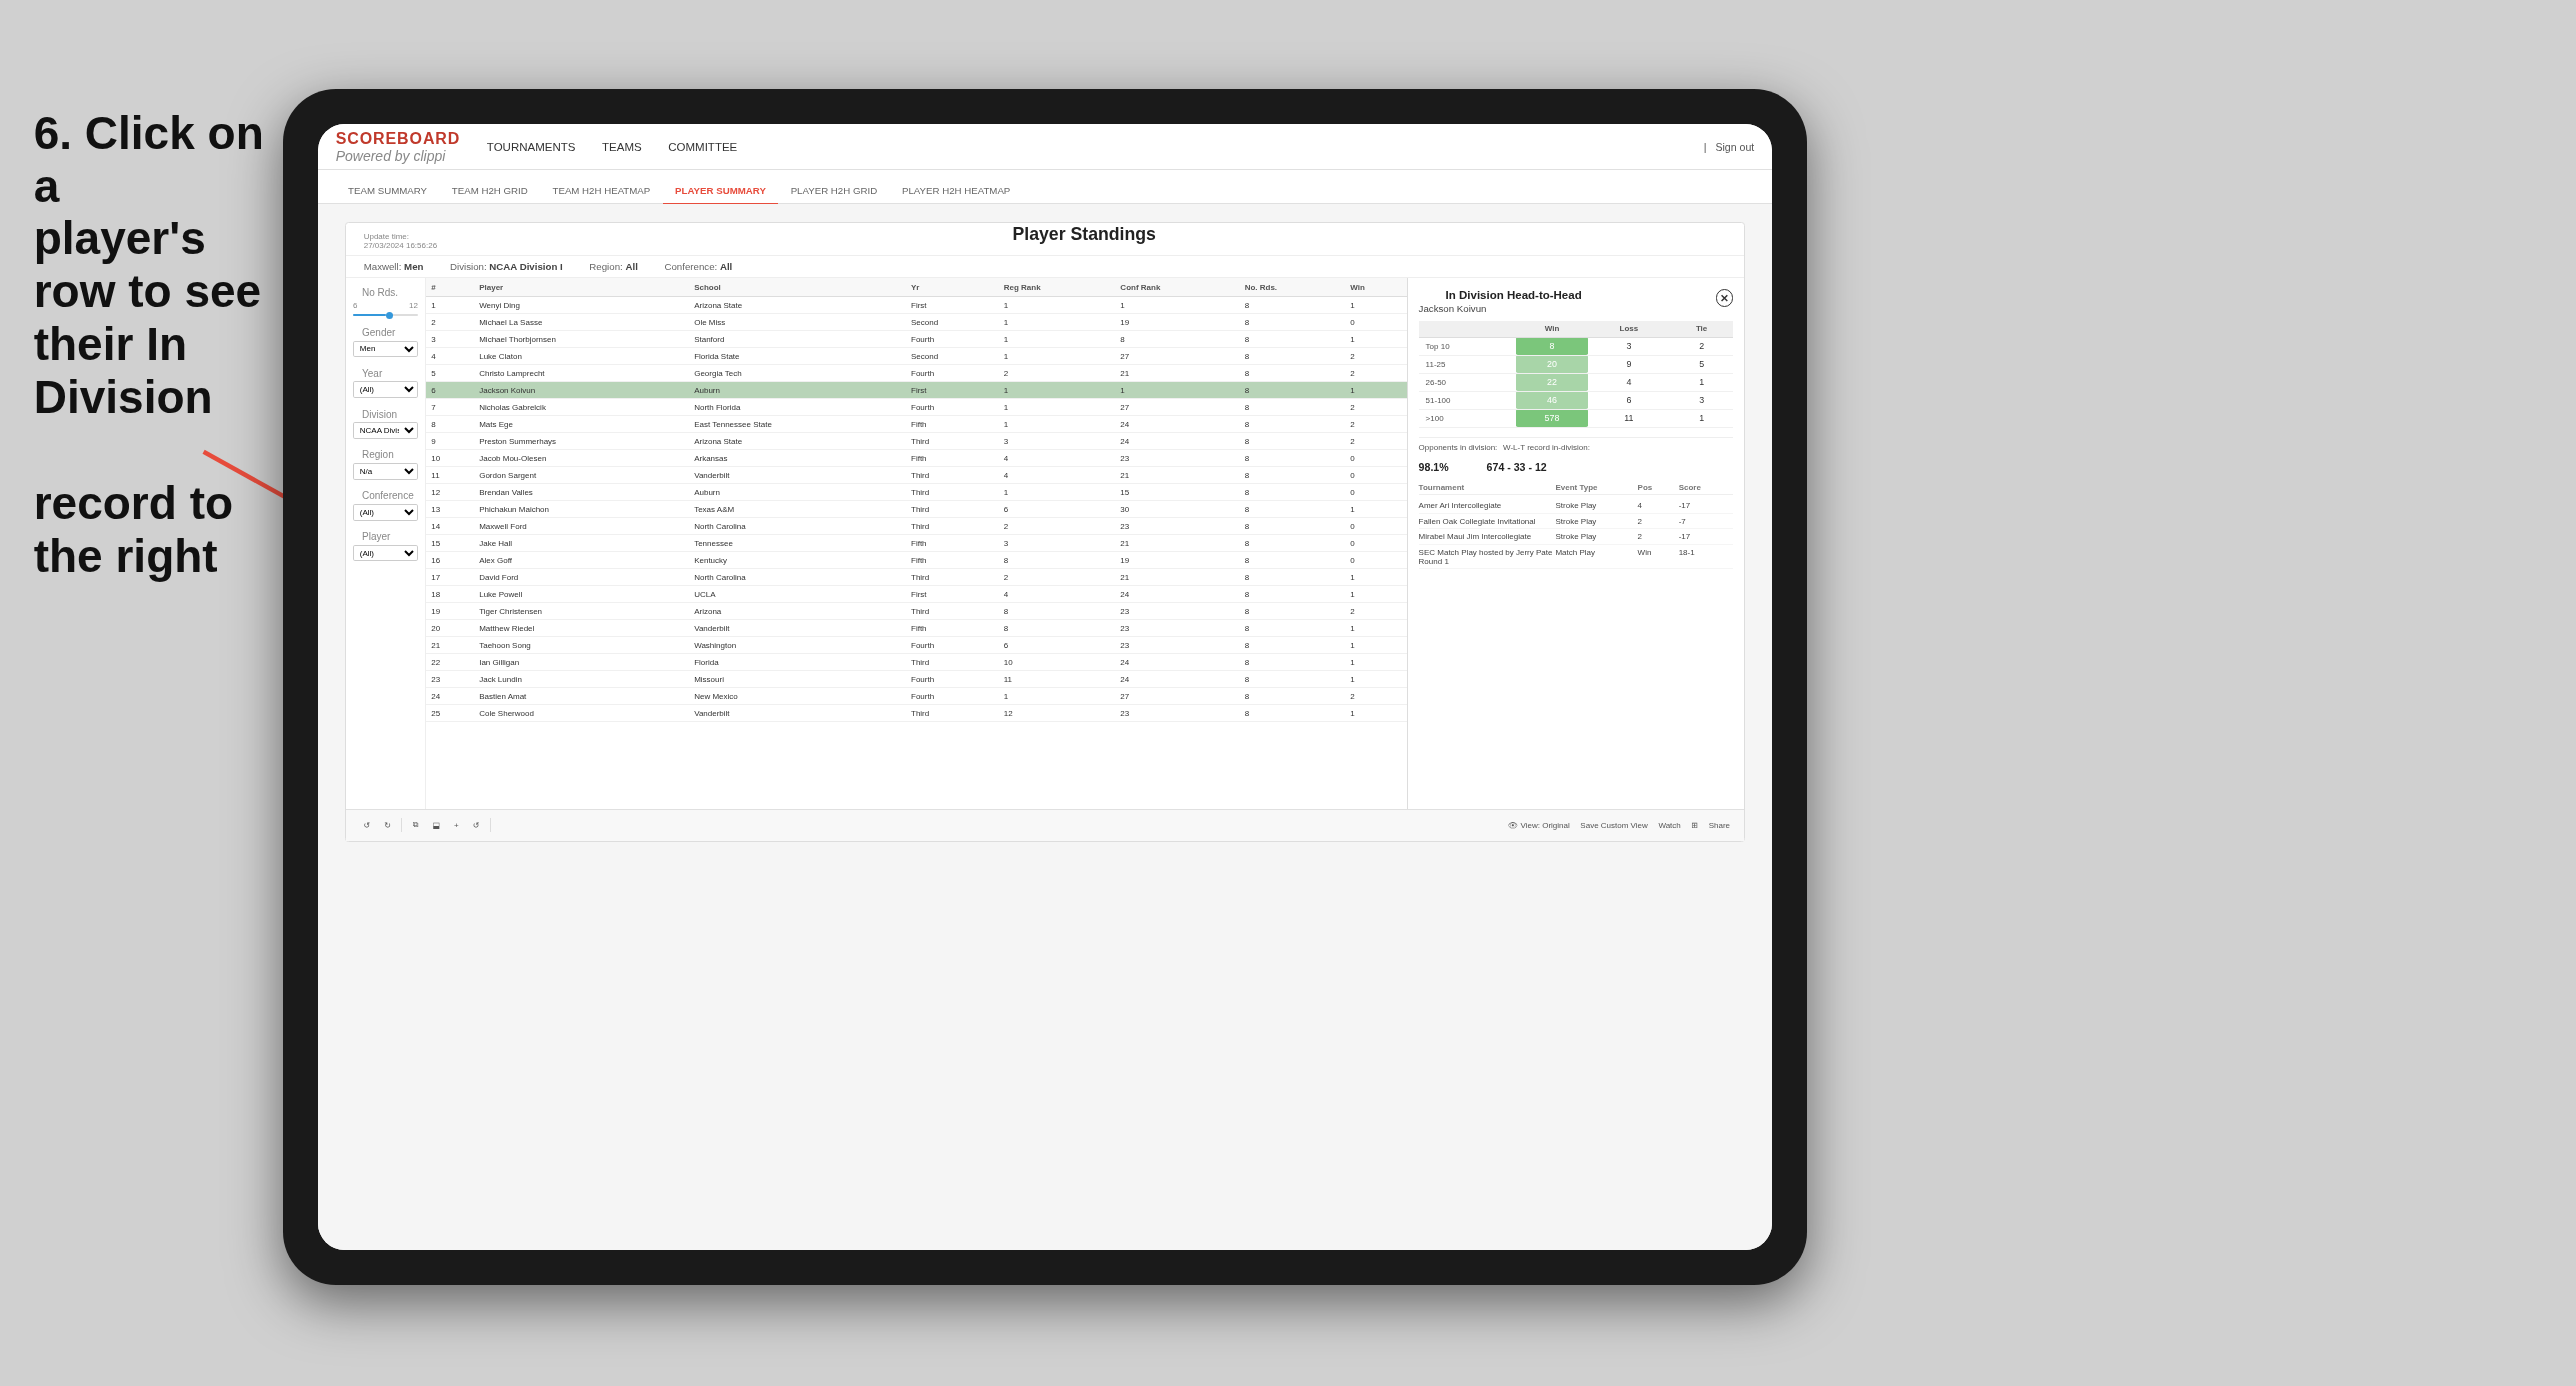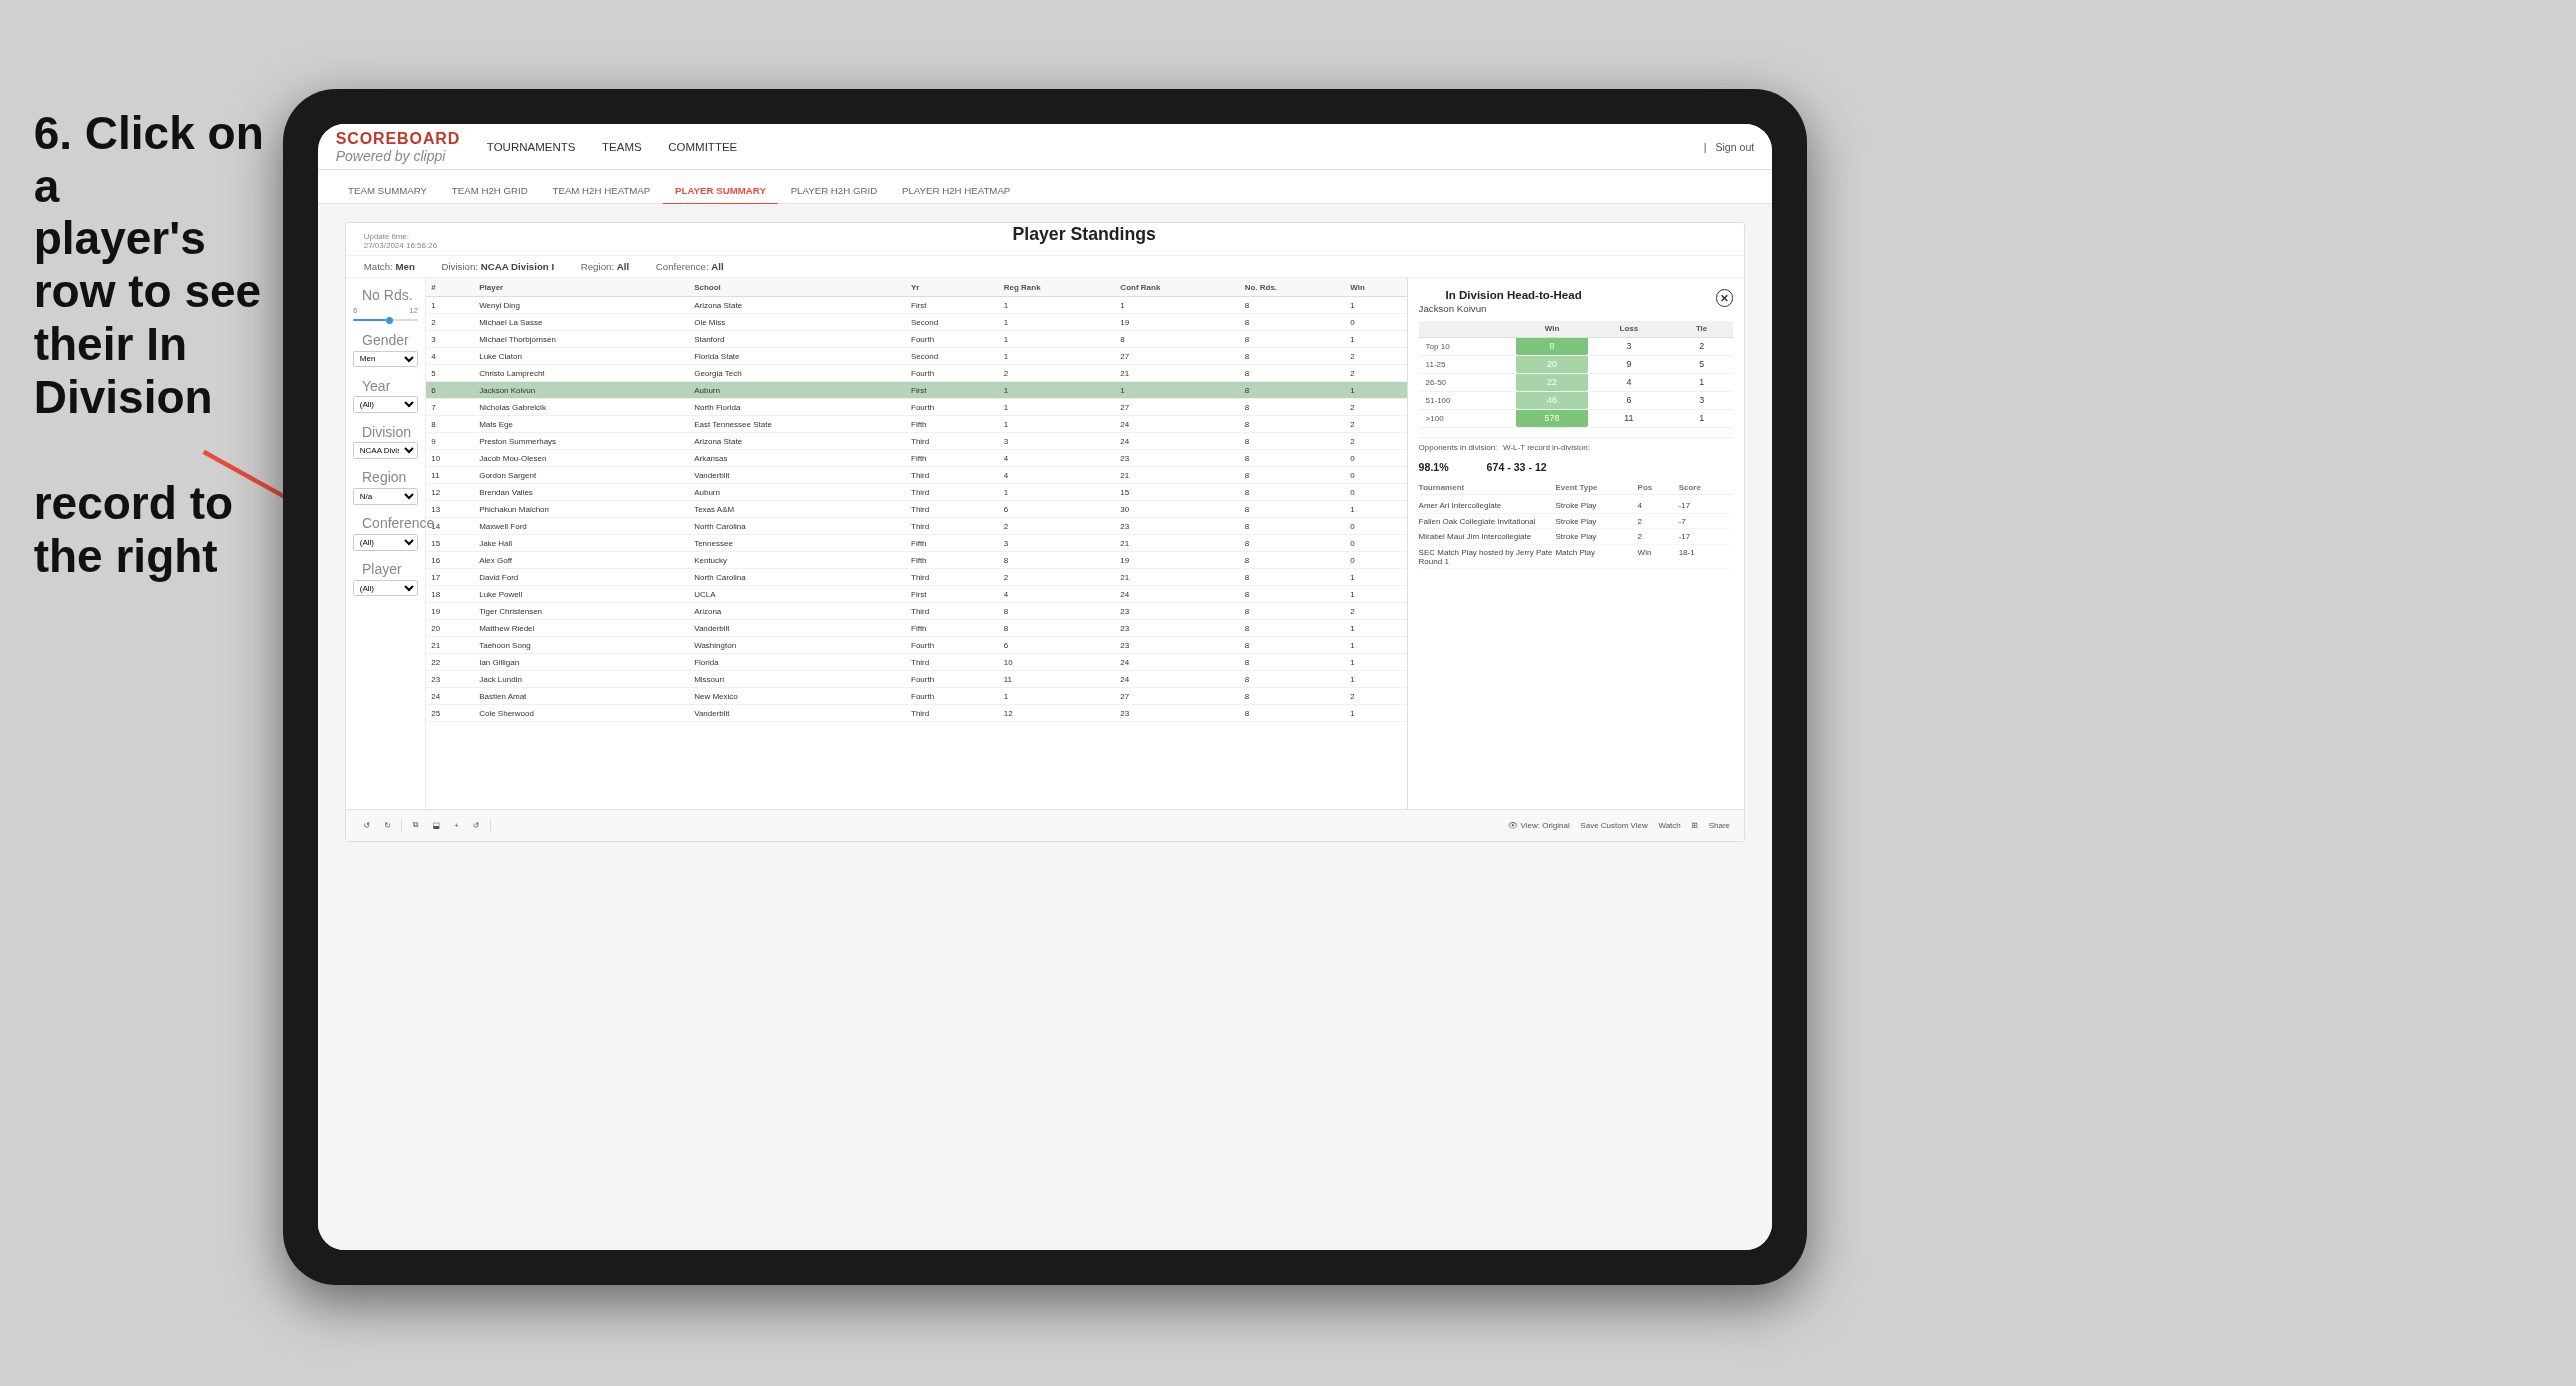--- a/index.html
+++ b/index.html
@@ -194,21 +194,21 @@
       border-right: 0.9px solid #eee;
       padding: 8.9px 7px;
       font-size: 8.9px;
     }
 
     .sidebar-section {
       margin-bottom: 10.6px;
     }
 
     .sidebar-label {
-      font-size: 14px;
+      font-size: 10px;
       color: #888;
       margin-bottom: 2.7px;
       padding-left: 9px;
     }
 
     .sidebar-select {
       width: 100%;
       font-size: 8px;
       padding: 1.8px;
       border: 0.9px solid #ccc;
@@ -494,21 +494,21 @@
               <div class="update-time">27/03/2024 16:56:26</div>
             </div>
             <div style="flex:1; text-align:center;">
               <div class="panel-title">Player Standings</div>
             </div>
           </div>
         </div>
 
         <div class="filter-row">
           <div class="filter-item">
-            <span>Match:</span> <strong>Men</strong>
+            <span>Maxwell:</span> <strong>Men</strong>
           </div>
           <div class="filter-item">
             <span>Division:</span> <strong>NCAA Division I</strong>
           </div>
           <div class="filter-item">
             <span>Region:</span> <strong>All</strong>
           </div>
           <div class="filter-item">
             <span>Conference:</span> <strong>All</strong>
           </div>

